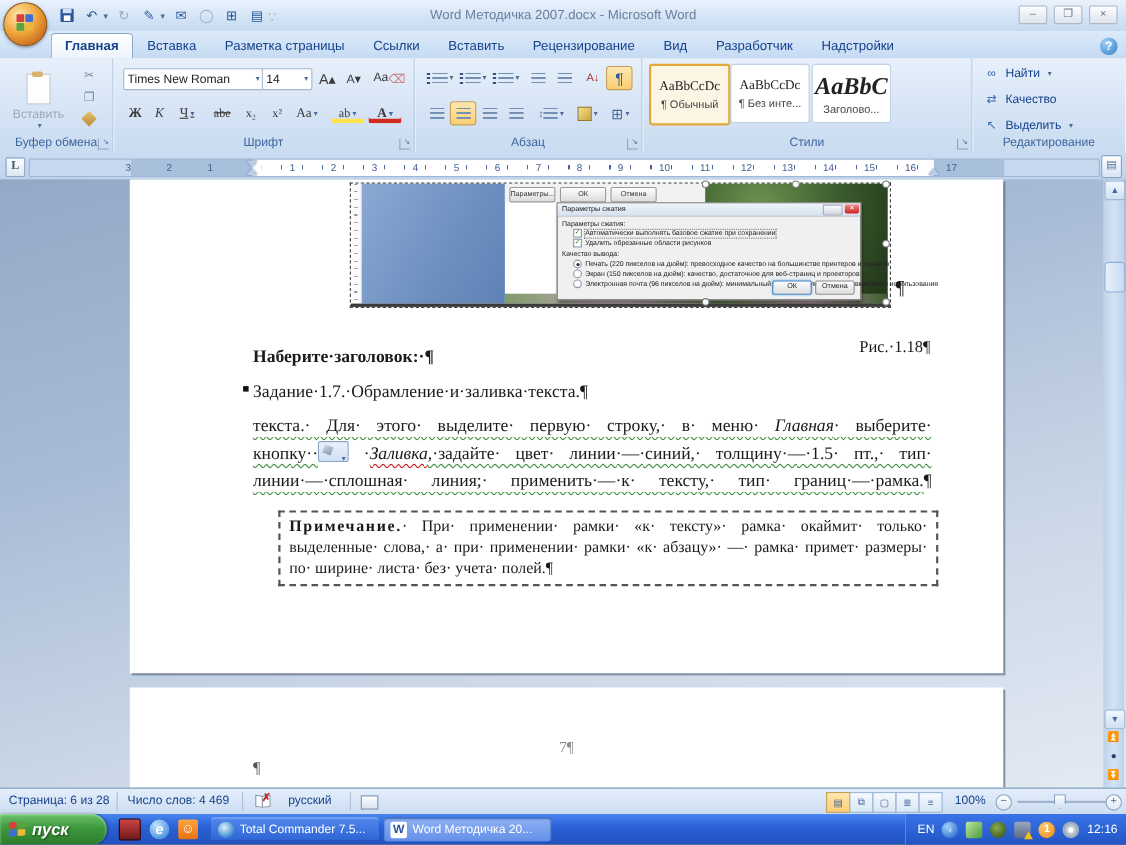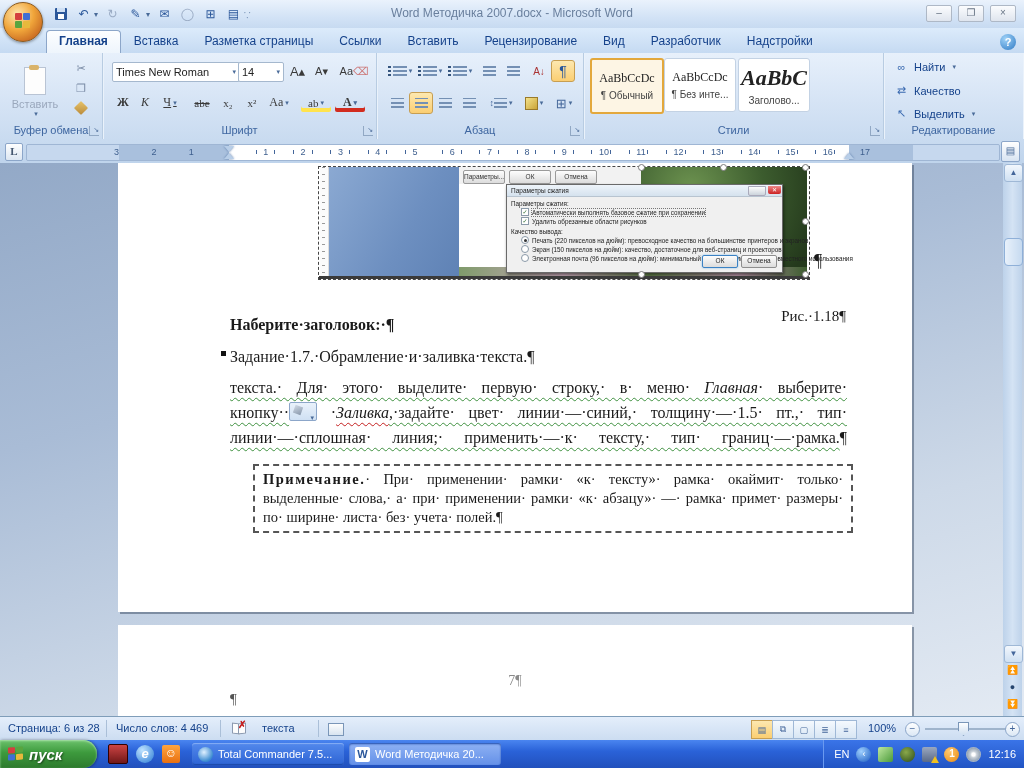--- a/index.html
+++ b/index.html
@@ -555,21 +555,21 @@
   <div id="statusbar">
     <div class="st-item" style="left:8px;">Страница: 6 из 28</div>
     <div class="st-sep" style="left:106px;"></div>
     <div class="st-item" style="left:116px;">Число слов: 4 469</div>
     <div class="st-sep" style="left:220px;"></div>
     <div id="spell-ic" style="left:232px;">
       <span class="bookpg" style="left:0;transform:skewY(6deg);"></span>
       <span class="bookpg" style="left:6px;transform:skewY(-6deg);"></span>
       <span id="spell-x">✗</span>
     </div>
-    <div class="st-item" style="left:262px;">текста</div>
+    <div class="st-item" style="left:262px;">русский</div>
     <div class="st-sep" style="left:318px;"></div>
     <div id="macro-ic" style="left:328px;"></div>
     <div id="viewbtns">
       <div class="vbtn on">▤</div>
       <div class="vbtn">⧉</div>
       <div class="vbtn">▢</div>
       <div class="vbtn">≣</div>
       <div class="vbtn">≡</div>
     </div>
     <div id="zoom-label">100%</div>

